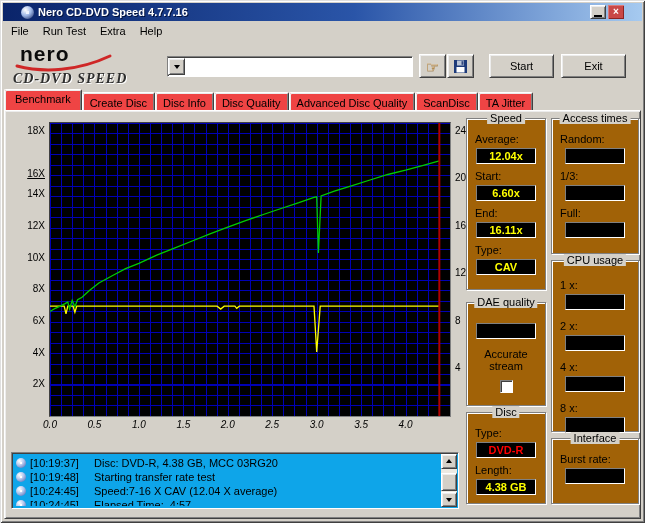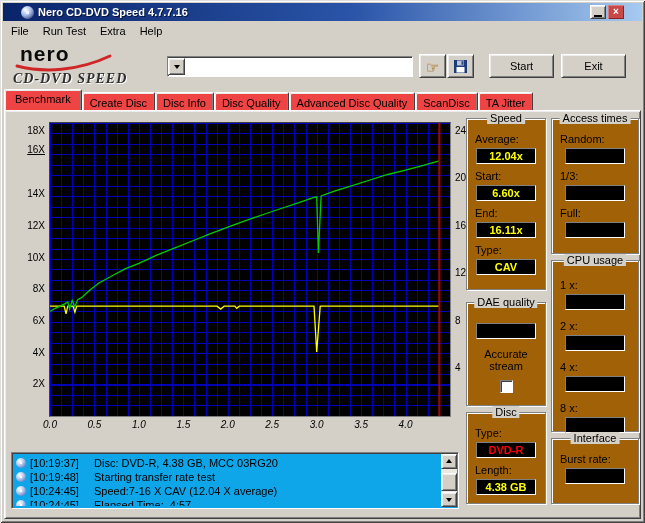--- a/index.html
+++ b/index.html
@@ -153,21 +153,21 @@
     <div class="chart">
       <div class="plot" style="background-image: repeating-linear-gradient(to right, rgb(0, 0, 180) 0px, rgb(0, 0, 180) 1px, rgba(0, 0, 0, 0) 1px, rgba(0, 0, 0, 0) 11.11px), repeating-linear-gradient(rgb(0, 0, 180) 0px, rgb(0, 0, 180) 1px, rgba(0, 0, 0, 0) 1px, rgba(0, 0, 0, 0) 10.46px);">
         <svg class="series-svg" viewBox="0 0 400 293" preserveAspectRatio="none">
           <polyline fill="none" stroke-width="1.3" points="0.0,183.2 14.2,183.2 16.0,190.8 17.8,183.2 23.1,183.2 24.9,189.3 26.7,183.2 167.1,183.2 170.7,186.1 174.2,183.2 184.9,183.2 186.7,185.3 189.3,183.2 264.0,183.2 266.7,228.9 270.2,183.2 389.3,183.2" stroke="#ffff00"></polyline>
           <polyline fill="none" stroke-width="1.3" points="0.0,188.5 5.3,185.3 10.7,182.9 15.1,180.6 17.8,179.0 19.6,186.1 22.2,177.4 24.9,183.7 27.6,176.6 32.0,174.2 40.0,167.1 48.9,160.0 62.2,152.8 75.6,145.7 88.9,140.3 106.7,132.2 124.4,125.1 142.2,118.0 160.0,110.9 177.8,104.2 195.6,97.7 213.3,91.5 231.1,85.5 248.9,79.7 264.0,74.4 266.7,73.8 268.4,129.9 271.1,72.9 284.4,68.1 302.2,62.6 320.0,57.0 337.8,51.5 355.6,47.2 373.3,42.3 389.3,37.9" stroke="#00cc00"></polyline>
           <line stroke-width="2" x1="389.3333333333333" x2="389.3333333333333" y1="0" y2="293" stroke="#b00000"></line>
         </svg>
       </div>
 
     <span class="axis-label yl" style="top: 8.91892px;">18X</span>
-        <span class="axis-label yl" style="top: 28px; text-decoration: underline;">16X</span>
+        <span class="axis-label yl" style="top: 52px; text-decoration: underline;">16X</span>
         <span class="axis-label yl" style="top: 72.2703px;">14X</span>
         <span class="axis-label yl" style="top: 103.946px;">12X</span>
         <span class="axis-label yl" style="top: 135.622px;">10X</span>
         <span class="axis-label yl" style="top: 167.297px;">8X</span>
         <span class="axis-label yl" style="top: 198.973px;">6X</span>
         <span class="axis-label yl" style="top: 230.649px;">4X</span>
         <span class="axis-label yl" style="top: 262.324px;">2X</span>
         <span class="axis-label yr" style="top: 8.72617px;">24</span>
         <span class="axis-label yr" style="top: 56.2718px;">20</span>
         <span class="axis-label yr" style="top: 103.817px;">16</span>

